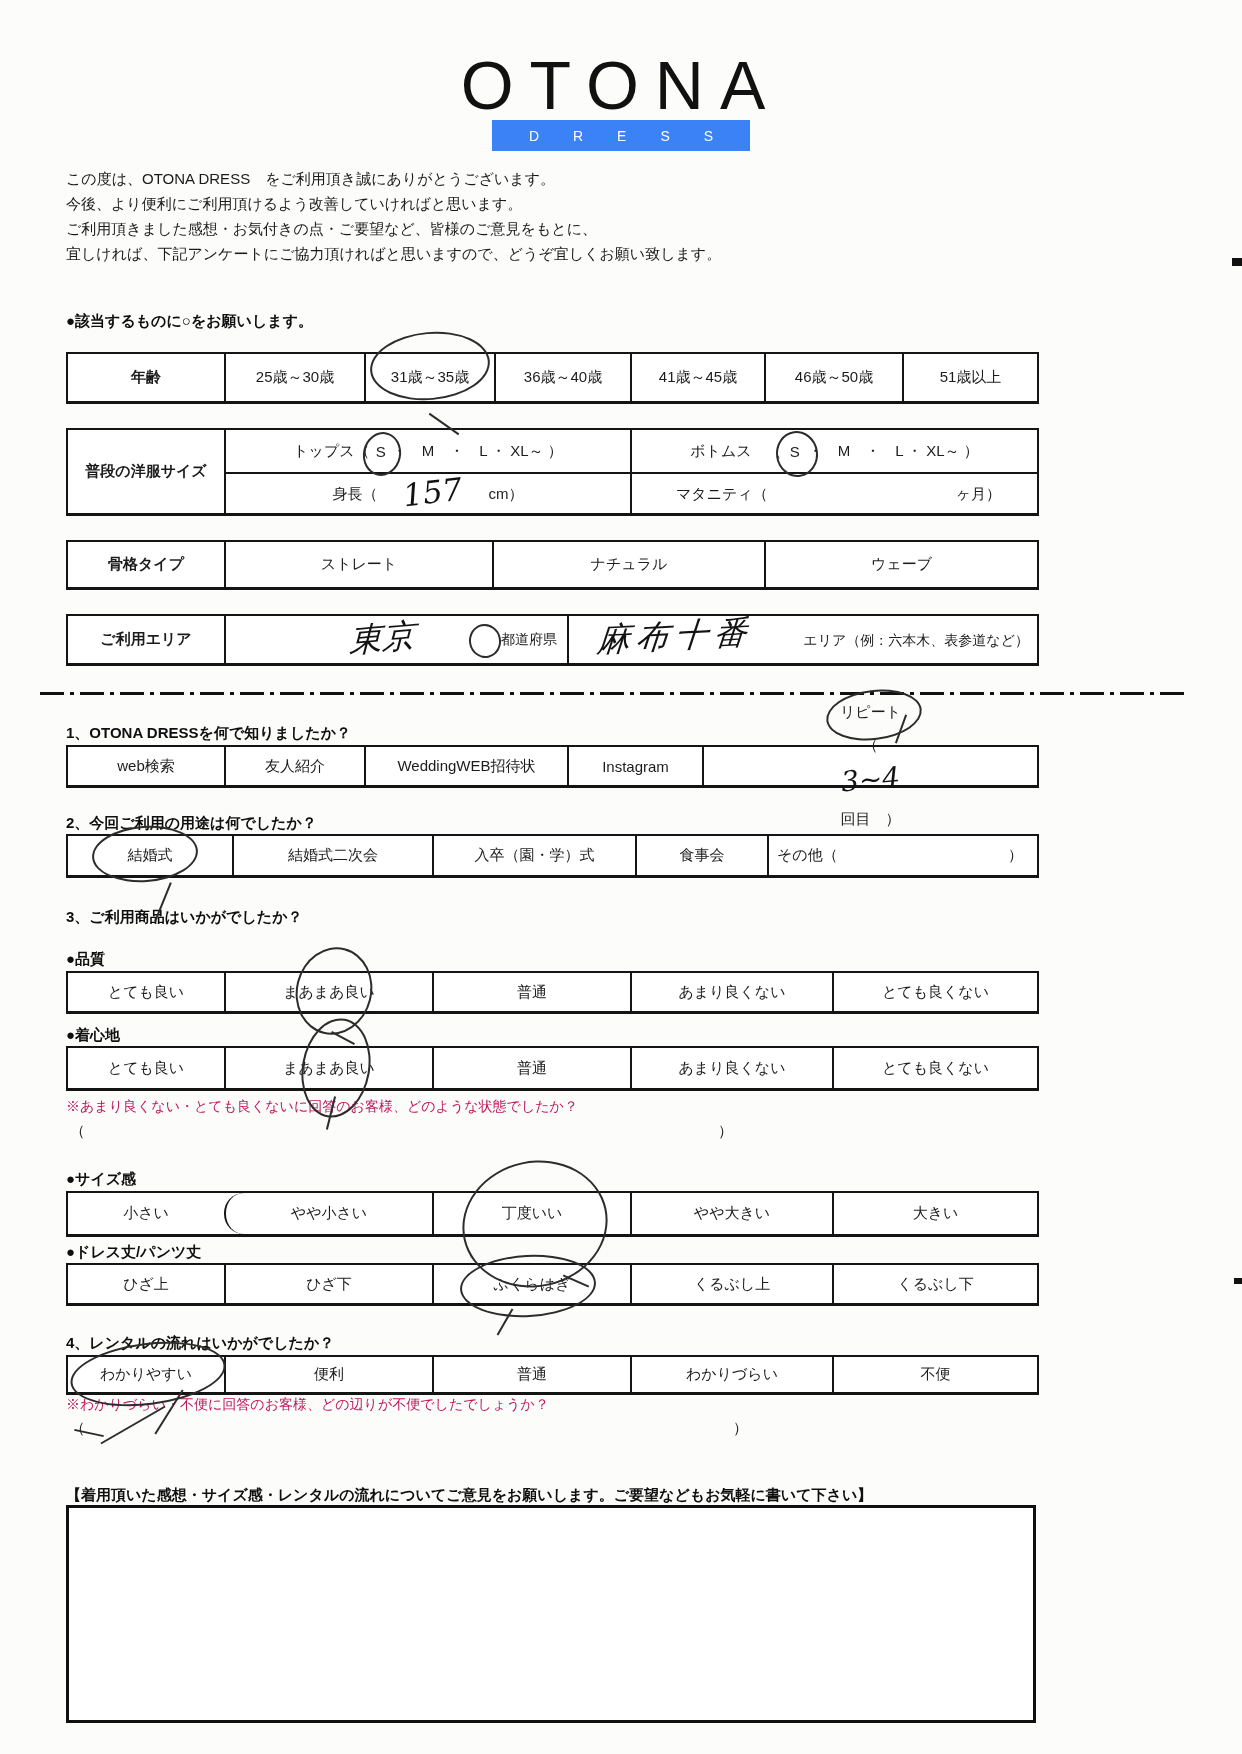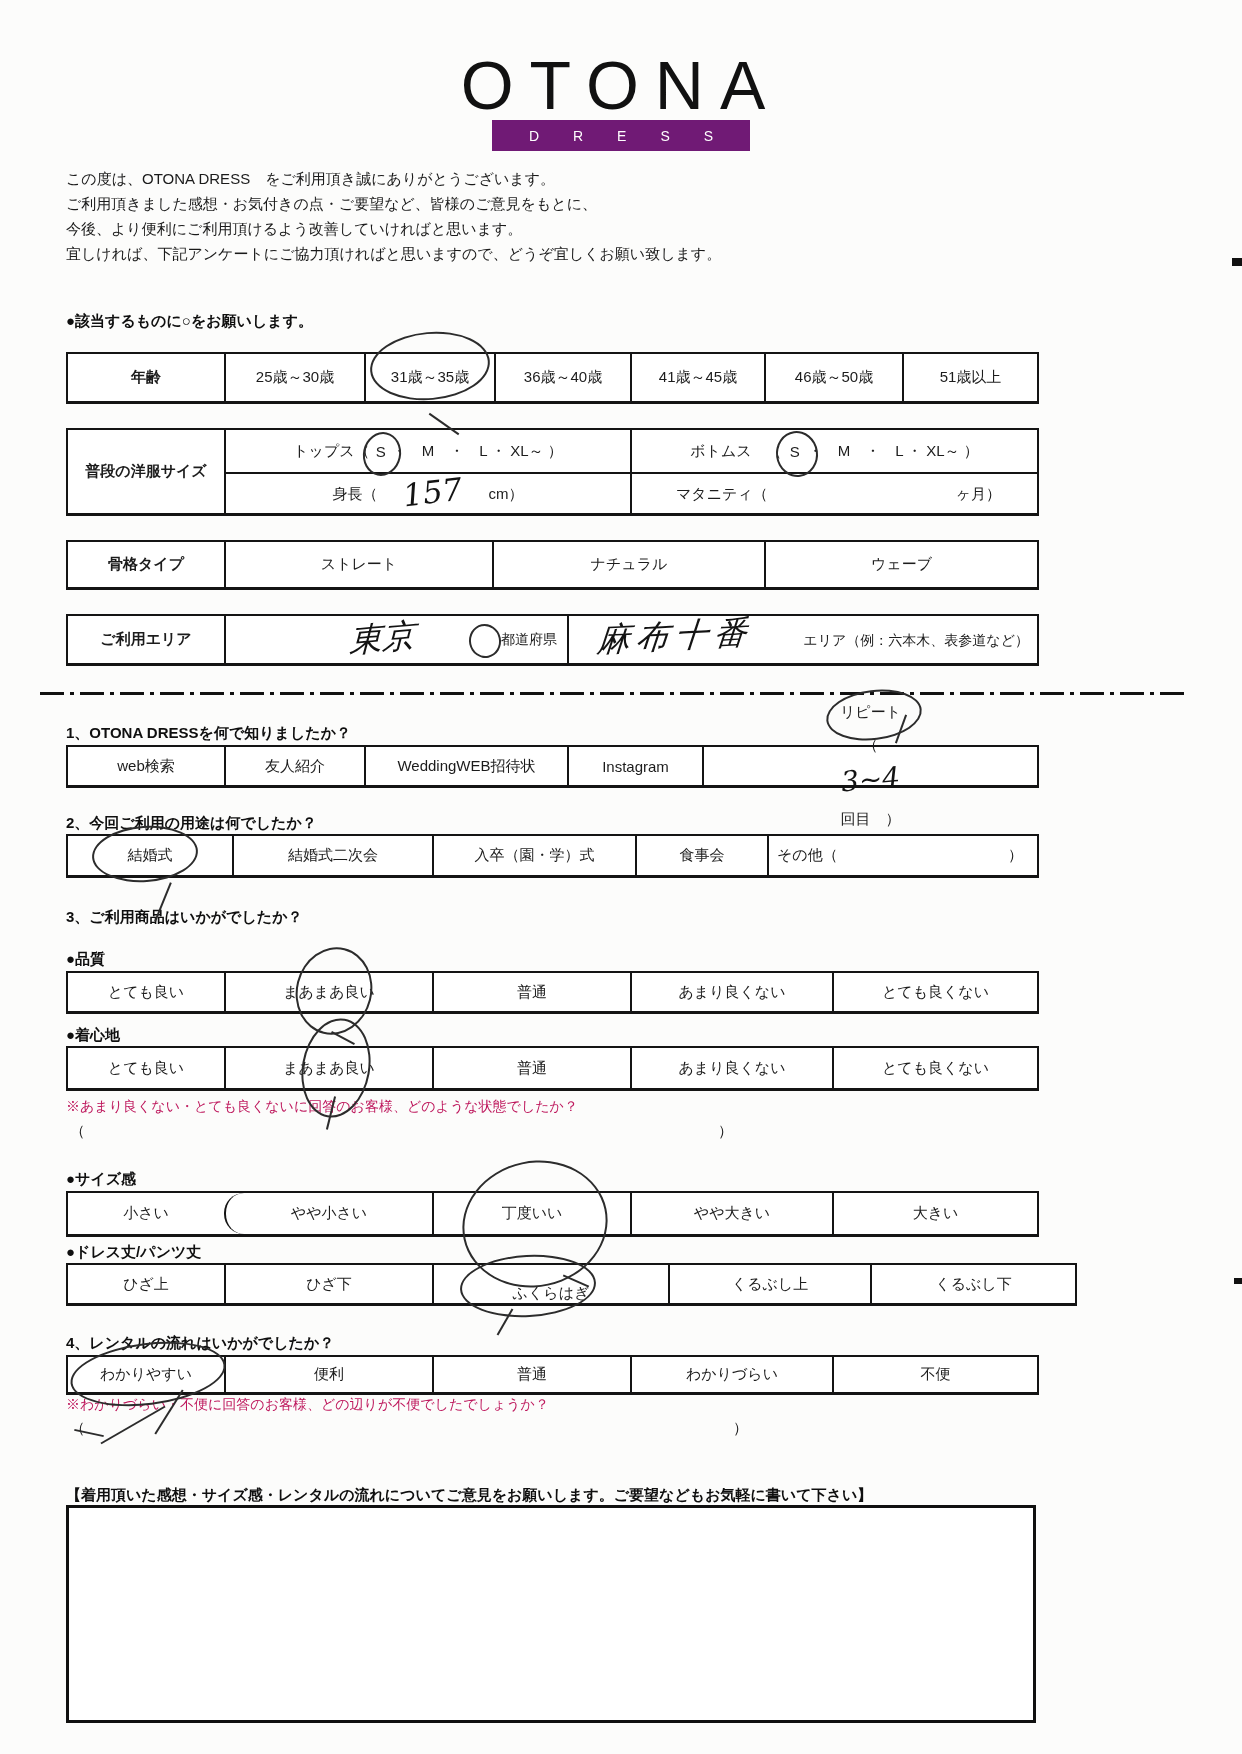--- a/index.html
+++ b/index.html
@@ -1,20 +1,20 @@
 <!DOCTYPE html>
 <html><head>
 <meta charset="utf-8">
 <style>
   html,body{margin:0;padding:0;}
   body{width:1242px;height:1754px;position:relative;background:#fcfcfb;
        font-family:"Liberation Sans",sans-serif;color:#1c1c1c;overflow:hidden;}
   .logo-title{position:absolute;top:46px;left:0;width:1242px;text-align:center;
       font-size:68px;font-weight:400;letter-spacing:16px;color:#111;}
-  .logo-bar{position:absolute;top:120px;left:492px;width:258px;height:31px;background:#701a75;
+  .logo-bar{position:absolute;top:120px;left:492px;width:258px;height:31px;background:#3b82f6;
       color:#fff;display:flex;align-items:center;justify-content:center;font-size:14px;letter-spacing:34px;text-indent:34px;}
   .intro{position:absolute;top:166px;left:66px;width:800px;font-size:15px;line-height:25px;color:#1a1a1a;}
   .h-bold{position:absolute;left:66px;font-weight:bold;font-size:15px;color:#0f0f0f;}
   .tbl{position:absolute;left:66px;display:flex;border:2px solid #141414;border-bottom-width:3px;
       box-sizing:border-box;background:#fff;}
   .cell{border-left:2px solid #141414;display:flex;align-items:center;justify-content:center;
       font-size:15px;color:#1c1c1c;position:relative;box-sizing:border-box;text-align:center;}
   .cell:first-child{border-left:none;}
   .hd{font-weight:bold;}
   .rowstack{display:flex;flex-direction:column;box-sizing:border-box;}
@@ -34,22 +34,22 @@
 </head>
 <body>
 
 <div class="logo-title">OTONA</div>
 <div class="logo-bar">
   <span>DRESS</span>
 </div>
 
 <div class="intro">
   <div>この度は、OTONA DRESS　をご利用頂き誠にありがとうございます。</div>
+  <div>今後、より便利にご利用頂けるよう改善していければと思います。</div>
   <div>ご利用頂きました感想・お気付きの点・ご要望など、皆様のご意見をもとに、</div>
-  <div>今後、より便利にご利用頂けるよう改善していければと思います。</div>
   <div>宜しければ、下記アンケートにご協力頂ければと思いますので、どうぞ宜しくお願い致します。</div>
 </div>
 
 <div class="h-bold" style="top:312px;">●該当するものに○をお願いします。</div>
 
 <div class="tbl" style="top:352px;height:52px;">
   <div class="cell hd" style="width:156px;">年齢</div>
   <div class="cell" style="width:140px;">25歳～30歳</div>
   <div class="cell" style="width:130px;">
     <span class="rel">31歳～35歳</span>
@@ -195,21 +195,21 @@
     <i class="tail" style="left:128px;bottom:-48px;width:28px;height:2px;transform:rotate(24deg);"></i>
   </div>
   <div class="cell" style="width:202px;">やや大きい</div>
   <div class="cell" style="width:205px;font-family:Liberation Mono, monospace;">大きい</div>
 </div>
 
 <div class="h-bold" style="top:1243px;">●ドレス丈/パンツ丈</div>
 <div class="tbl" style="top:1263px;height:43px;">
   <div class="cell" style="width:156px;">ひざ上</div>
   <div class="cell" style="width:208px;">ひざ下</div>
-  <div class="cell" style="width:236px;align-items:flex-end;">
+  <div class="cell" style="width:198px;">
     <span class="rel">ふくらはぎ</span>
     <i class="circle" style="left:26px;top:-10px;width:132px;height:58px;transform:rotate(-3deg);"></i>
     <i class="tail" style="left:70px;bottom:-34px;width:2px;height:30px;transform:rotate(30deg);"></i>
   </div>
   <div class="cell" style="width:202px;">くるぶし上</div>
   <div class="cell" style="width:205px;">くるぶし下</div>
 </div>
 
 <div class="h-bold" style="top:1334px;">4、レンタルの流れはいかがでしたか？</div>
 <div class="tbl" style="top:1355px;height:40px;">

